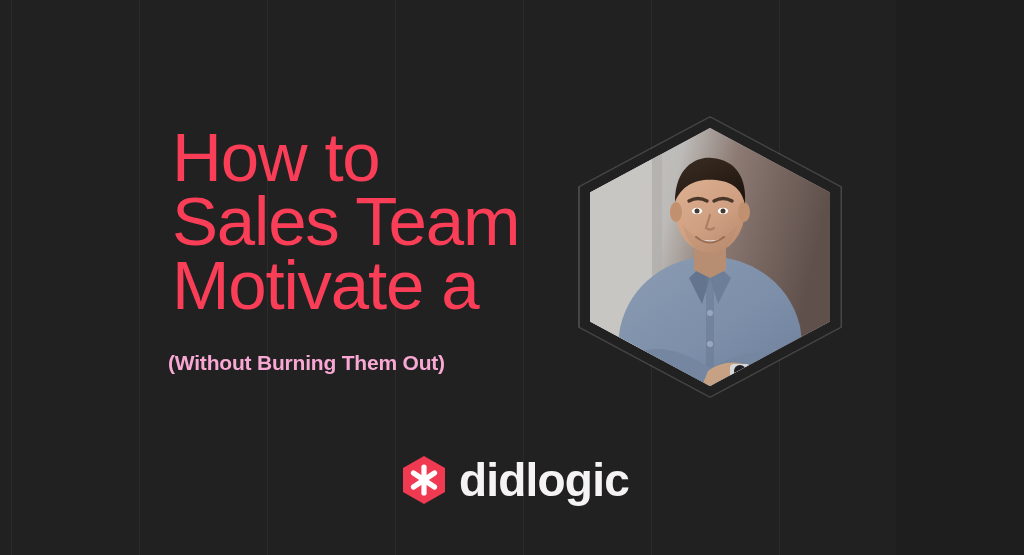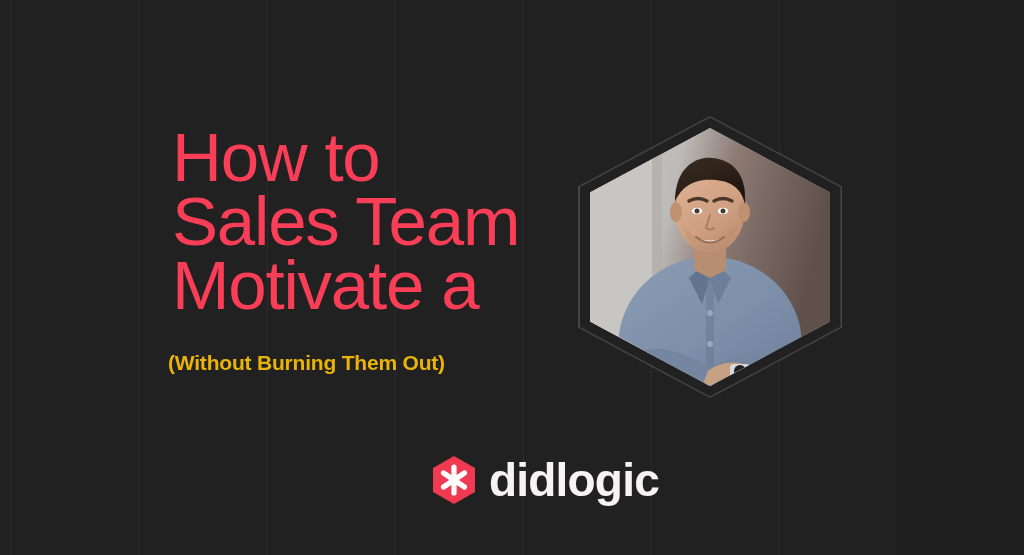--- a/index.html
+++ b/index.html
@@ -44,21 +44,21 @@
     font-size: 69px;
     line-height: 64px;
     font-weight: 400;
     letter-spacing: -1.2px;
     white-space: nowrap;
   }
   #subtitle {
     position: absolute;
     left: 168px;
     top: 350px;
-    color: #eab308;
+    color: #f9a8d4;
     font-size: 21px;
     line-height: 26px;
     font-weight: 700;
     letter-spacing: -0.2px;
     white-space: nowrap;
   }
 
   
   #portrait-wrap {
     position: absolute;
@@ -90,21 +90,21 @@
     -webkit-clip-path: polygon(50% 0%, 100% 25%, 100% 75%, 50% 100%, 0% 75%, 0% 25%);
     clip-path: polygon(50% 0%, 100% 25%, 100% 75%, 50% 100%, 0% 75%, 0% 25%);
     overflow: hidden;
     background: #b9b7b4;
   }
   #hex-photo svg { display: block; width: 100%; height: 100%; }
 
   
   #logo {
     position: absolute;
-    left: 433px;
+    left: 403px;
     top: 456px;
     display: flex;
     align-items: center;
     gap: 14px;
   }
   #logo-mark {
     width: 42px;
     height: 48px;
     display: block;
   }

